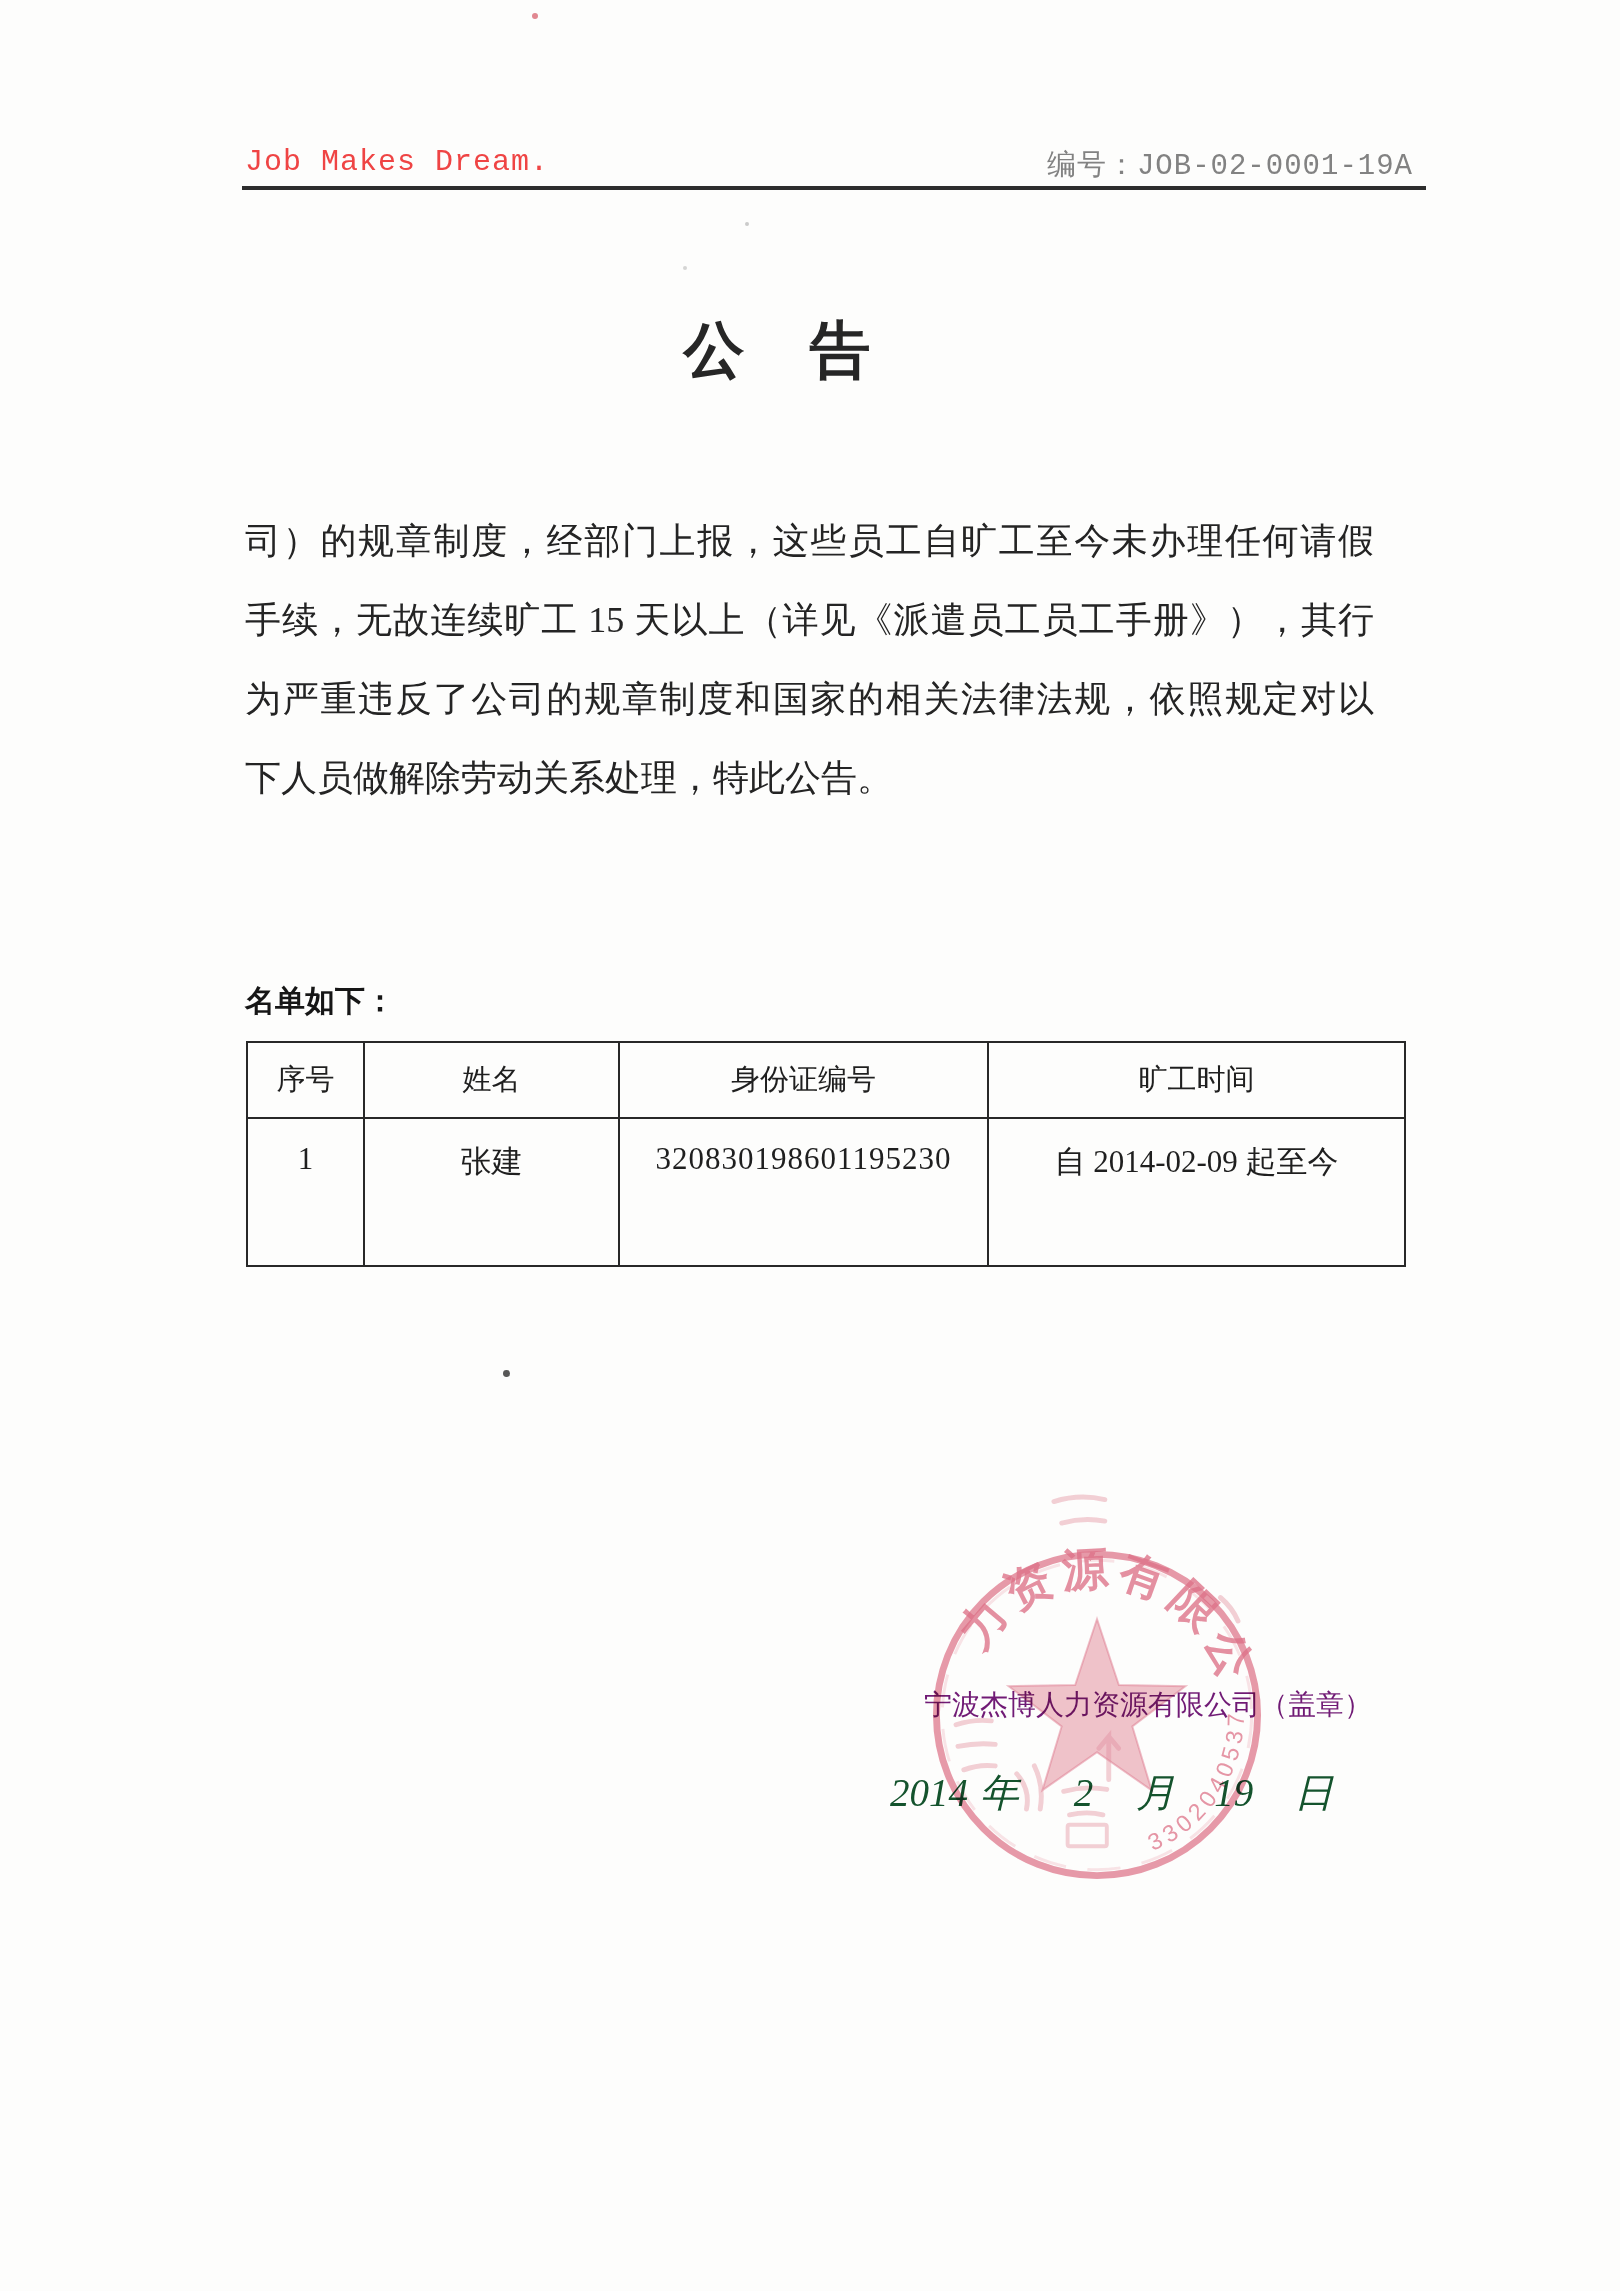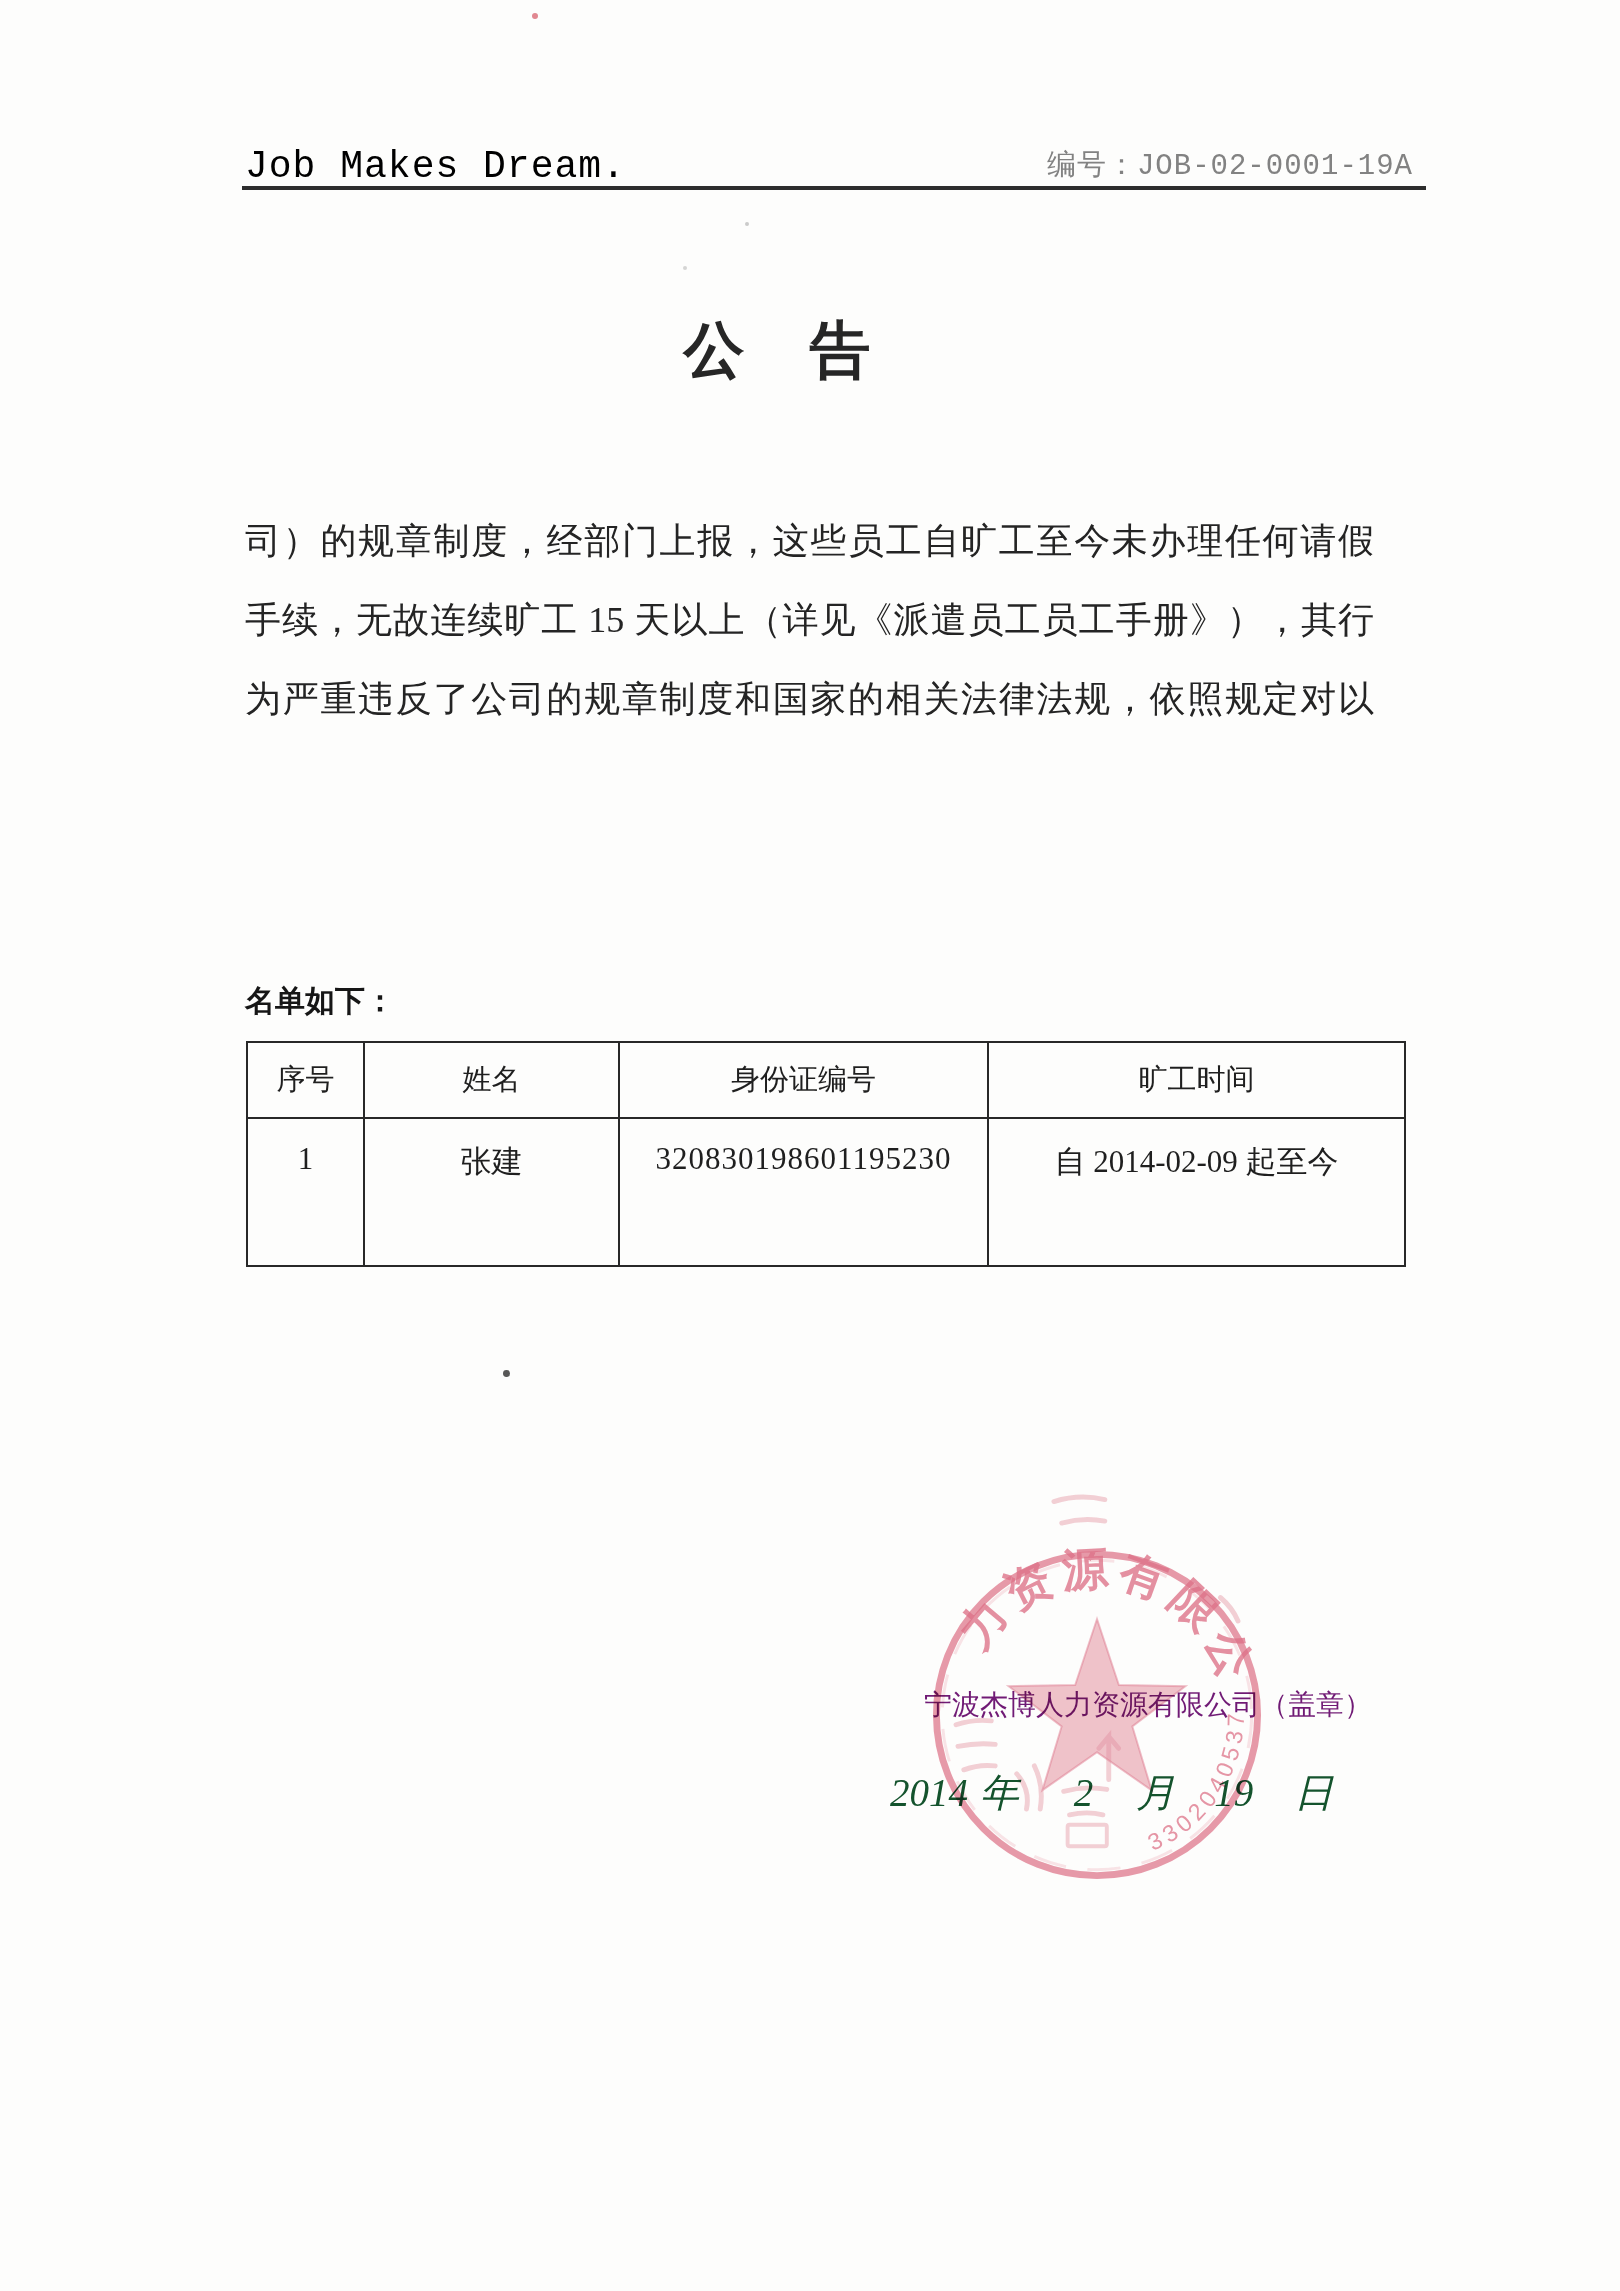--- a/index.html
+++ b/index.html
@@ -6,21 +6,21 @@
   .page{
     position:relative;width:1620px;height:2292px;margin:0 auto;
     background:#fdfdfc;overflow:hidden;
     font-family:"Liberation Serif","DejaVu Serif",serif;
     color:#222;
   }
   
   .hdr-slogan{
     position:absolute;left:245px;top:145px;
     font-family:"Liberation Mono","DejaVu Sans Mono",monospace;
-    font-size:38px;color:#000000;letter-spacing:1px;white-space:nowrap;
+    font-size:30px;color:#ef4444;letter-spacing:1px;white-space:nowrap;
   }
   .hdr-no{
     position:absolute;right:207px;top:145px;text-align:right;
     font-family:"Liberation Mono","DejaVu Sans Mono",monospace;
     font-size:29px;color:#828282;letter-spacing:1px;white-space:nowrap;
   }
   .hdr-rule{
     position:absolute;left:242px;top:186px;width:1184px;height:3.9px;
     background:#2d2d2d;
   }
@@ -86,20 +86,21 @@
   <div class="hdr-slogan">Job Makes Dream.</div>
   <div class="hdr-no">编号：JOB-02-0001-19A</div>
   <div class="hdr-rule"></div>
 
   <div class="doc-title">公　告</div>
 
   <div class="body-block">
     <div class="body-line">司）的规章制度，经部门上报，这些员工自旷工至今未办理任何请假</div>
     <div class="body-line">手续，无故连续旷工 15 天以上（详见《派遣员工员工手册》），其行</div>
     <div class="body-line">为严重违反了公司的规章制度和国家的相关法律法规，依照规定对以</div>
+    <div class="body-line last">下人员做解除劳动关系处理，特此公告。</div>
   </div>
 
   <div class="list-label">名单如下：</div>
 
   <div class="roster">
     <table class="roster-t">
       <colgroup>
         <col class="c0">
           <col class="c1">
           <col class="c2">

